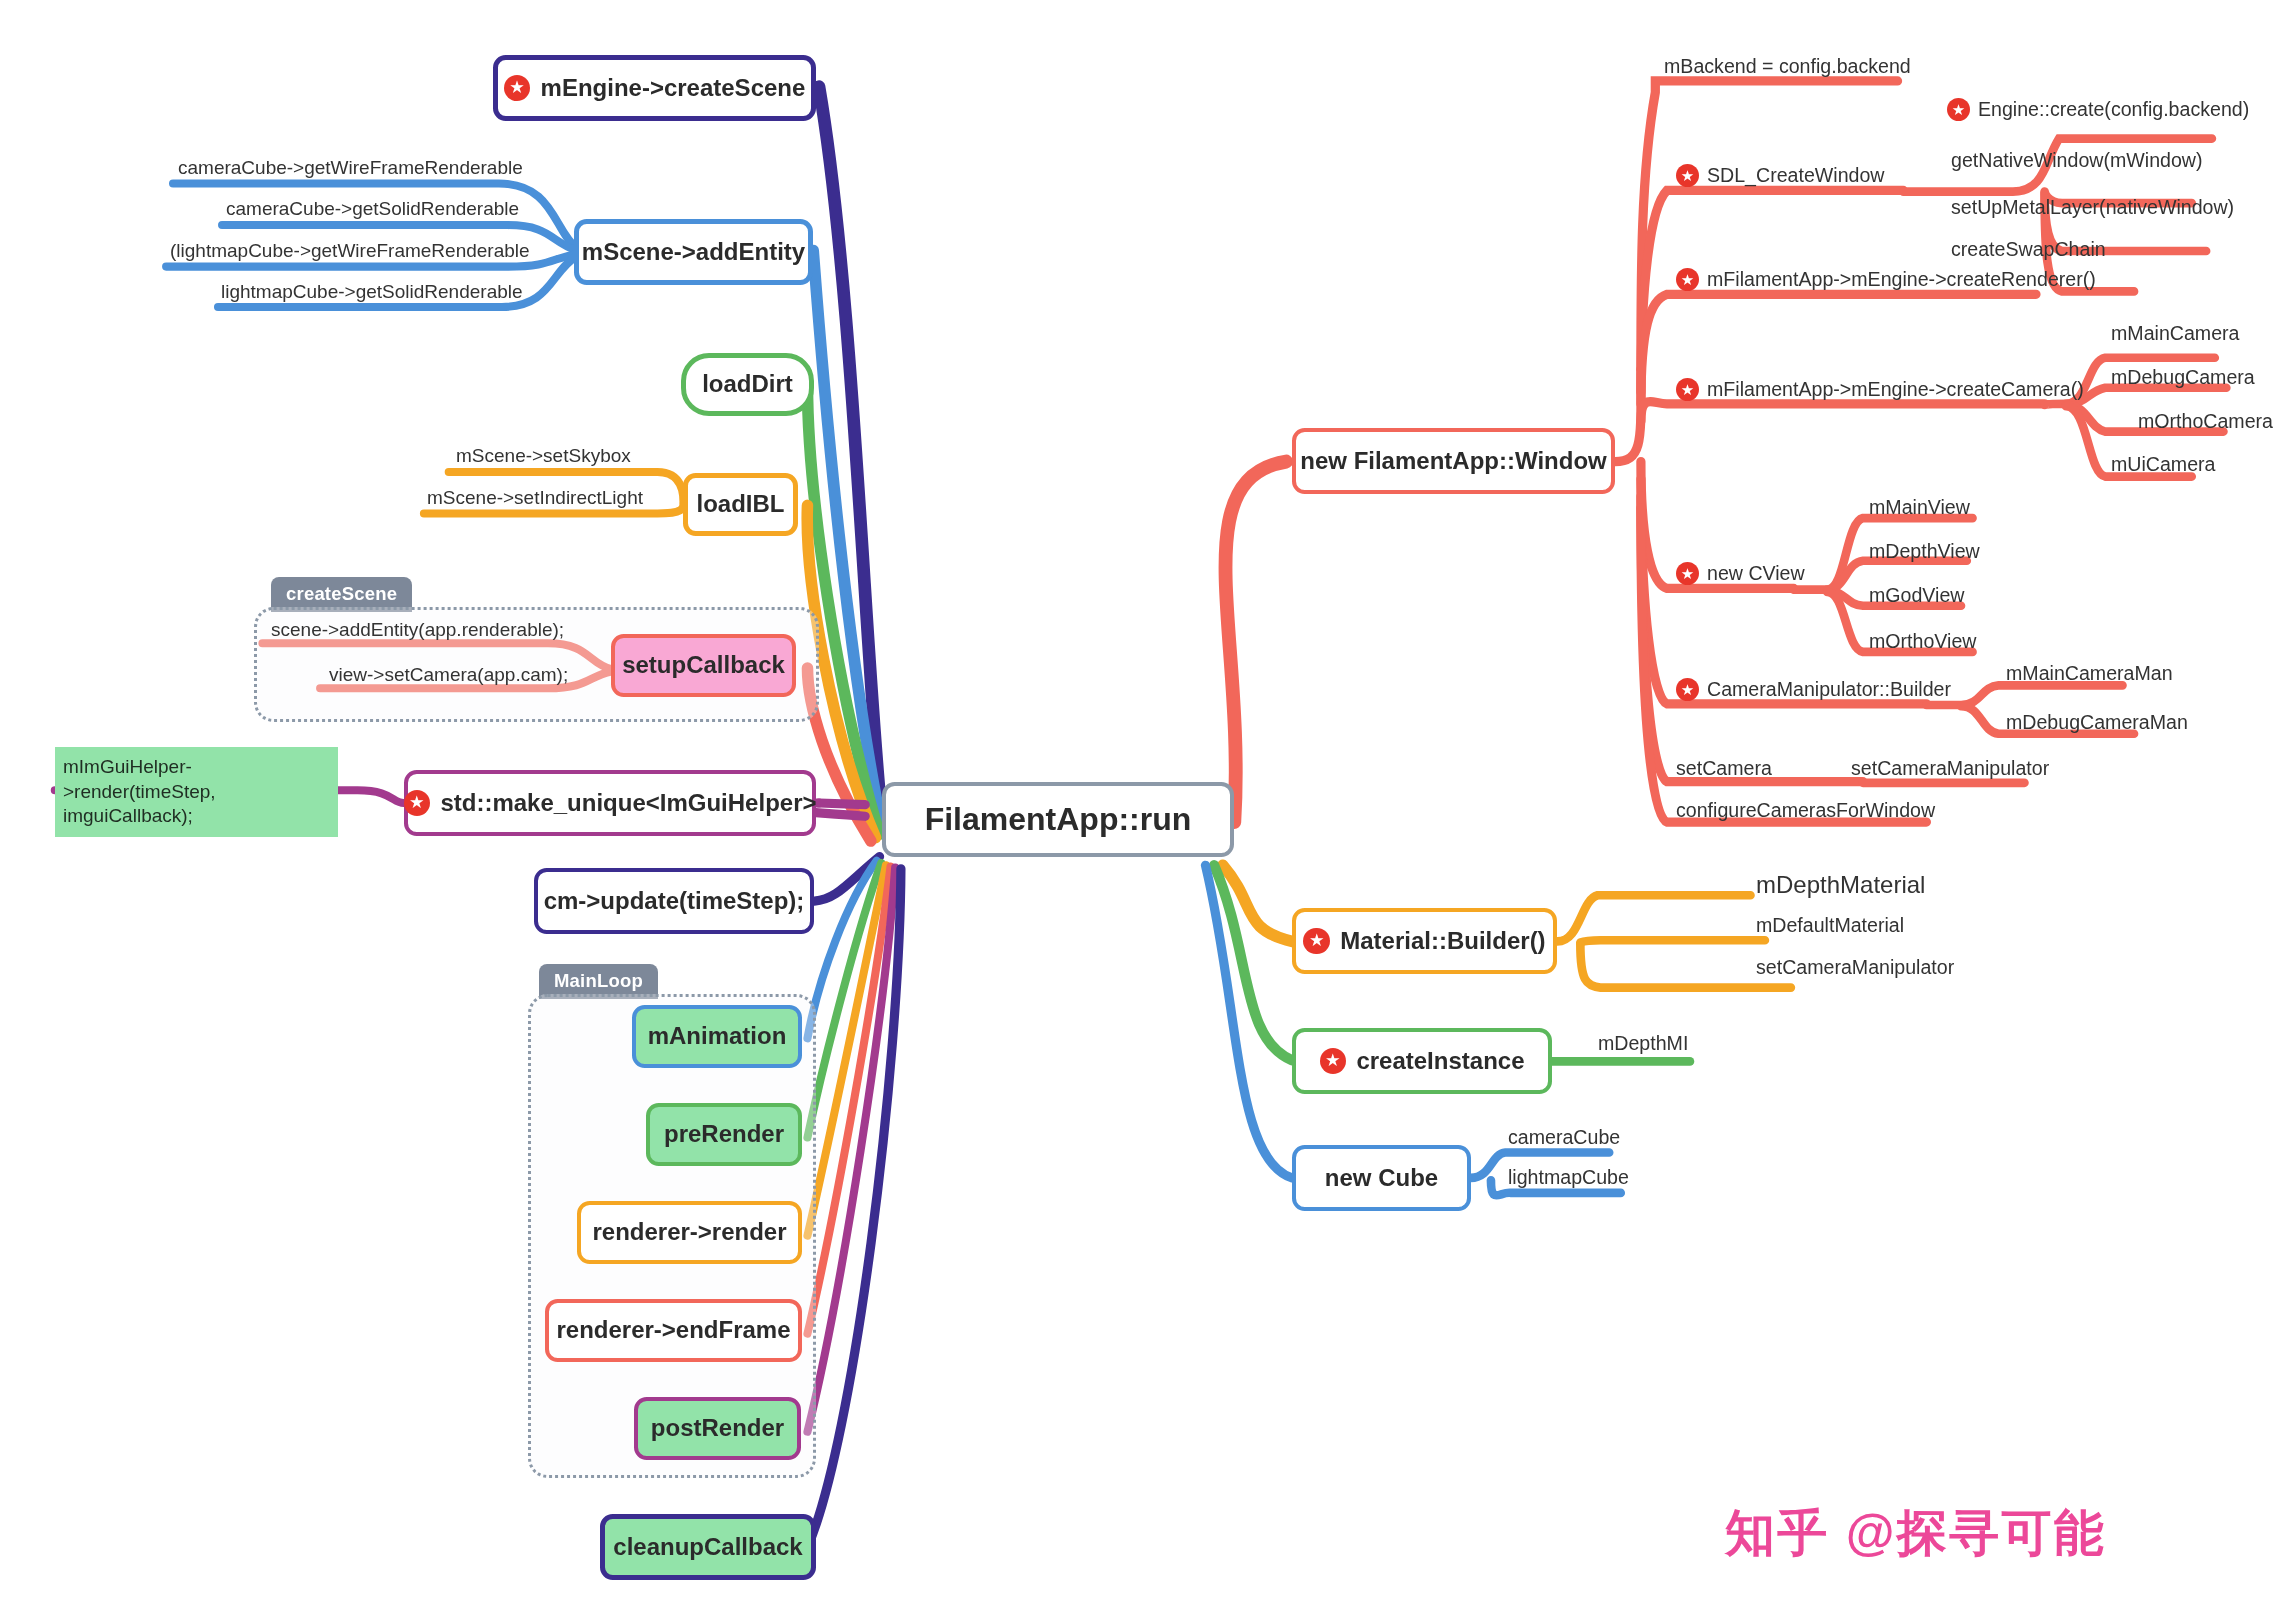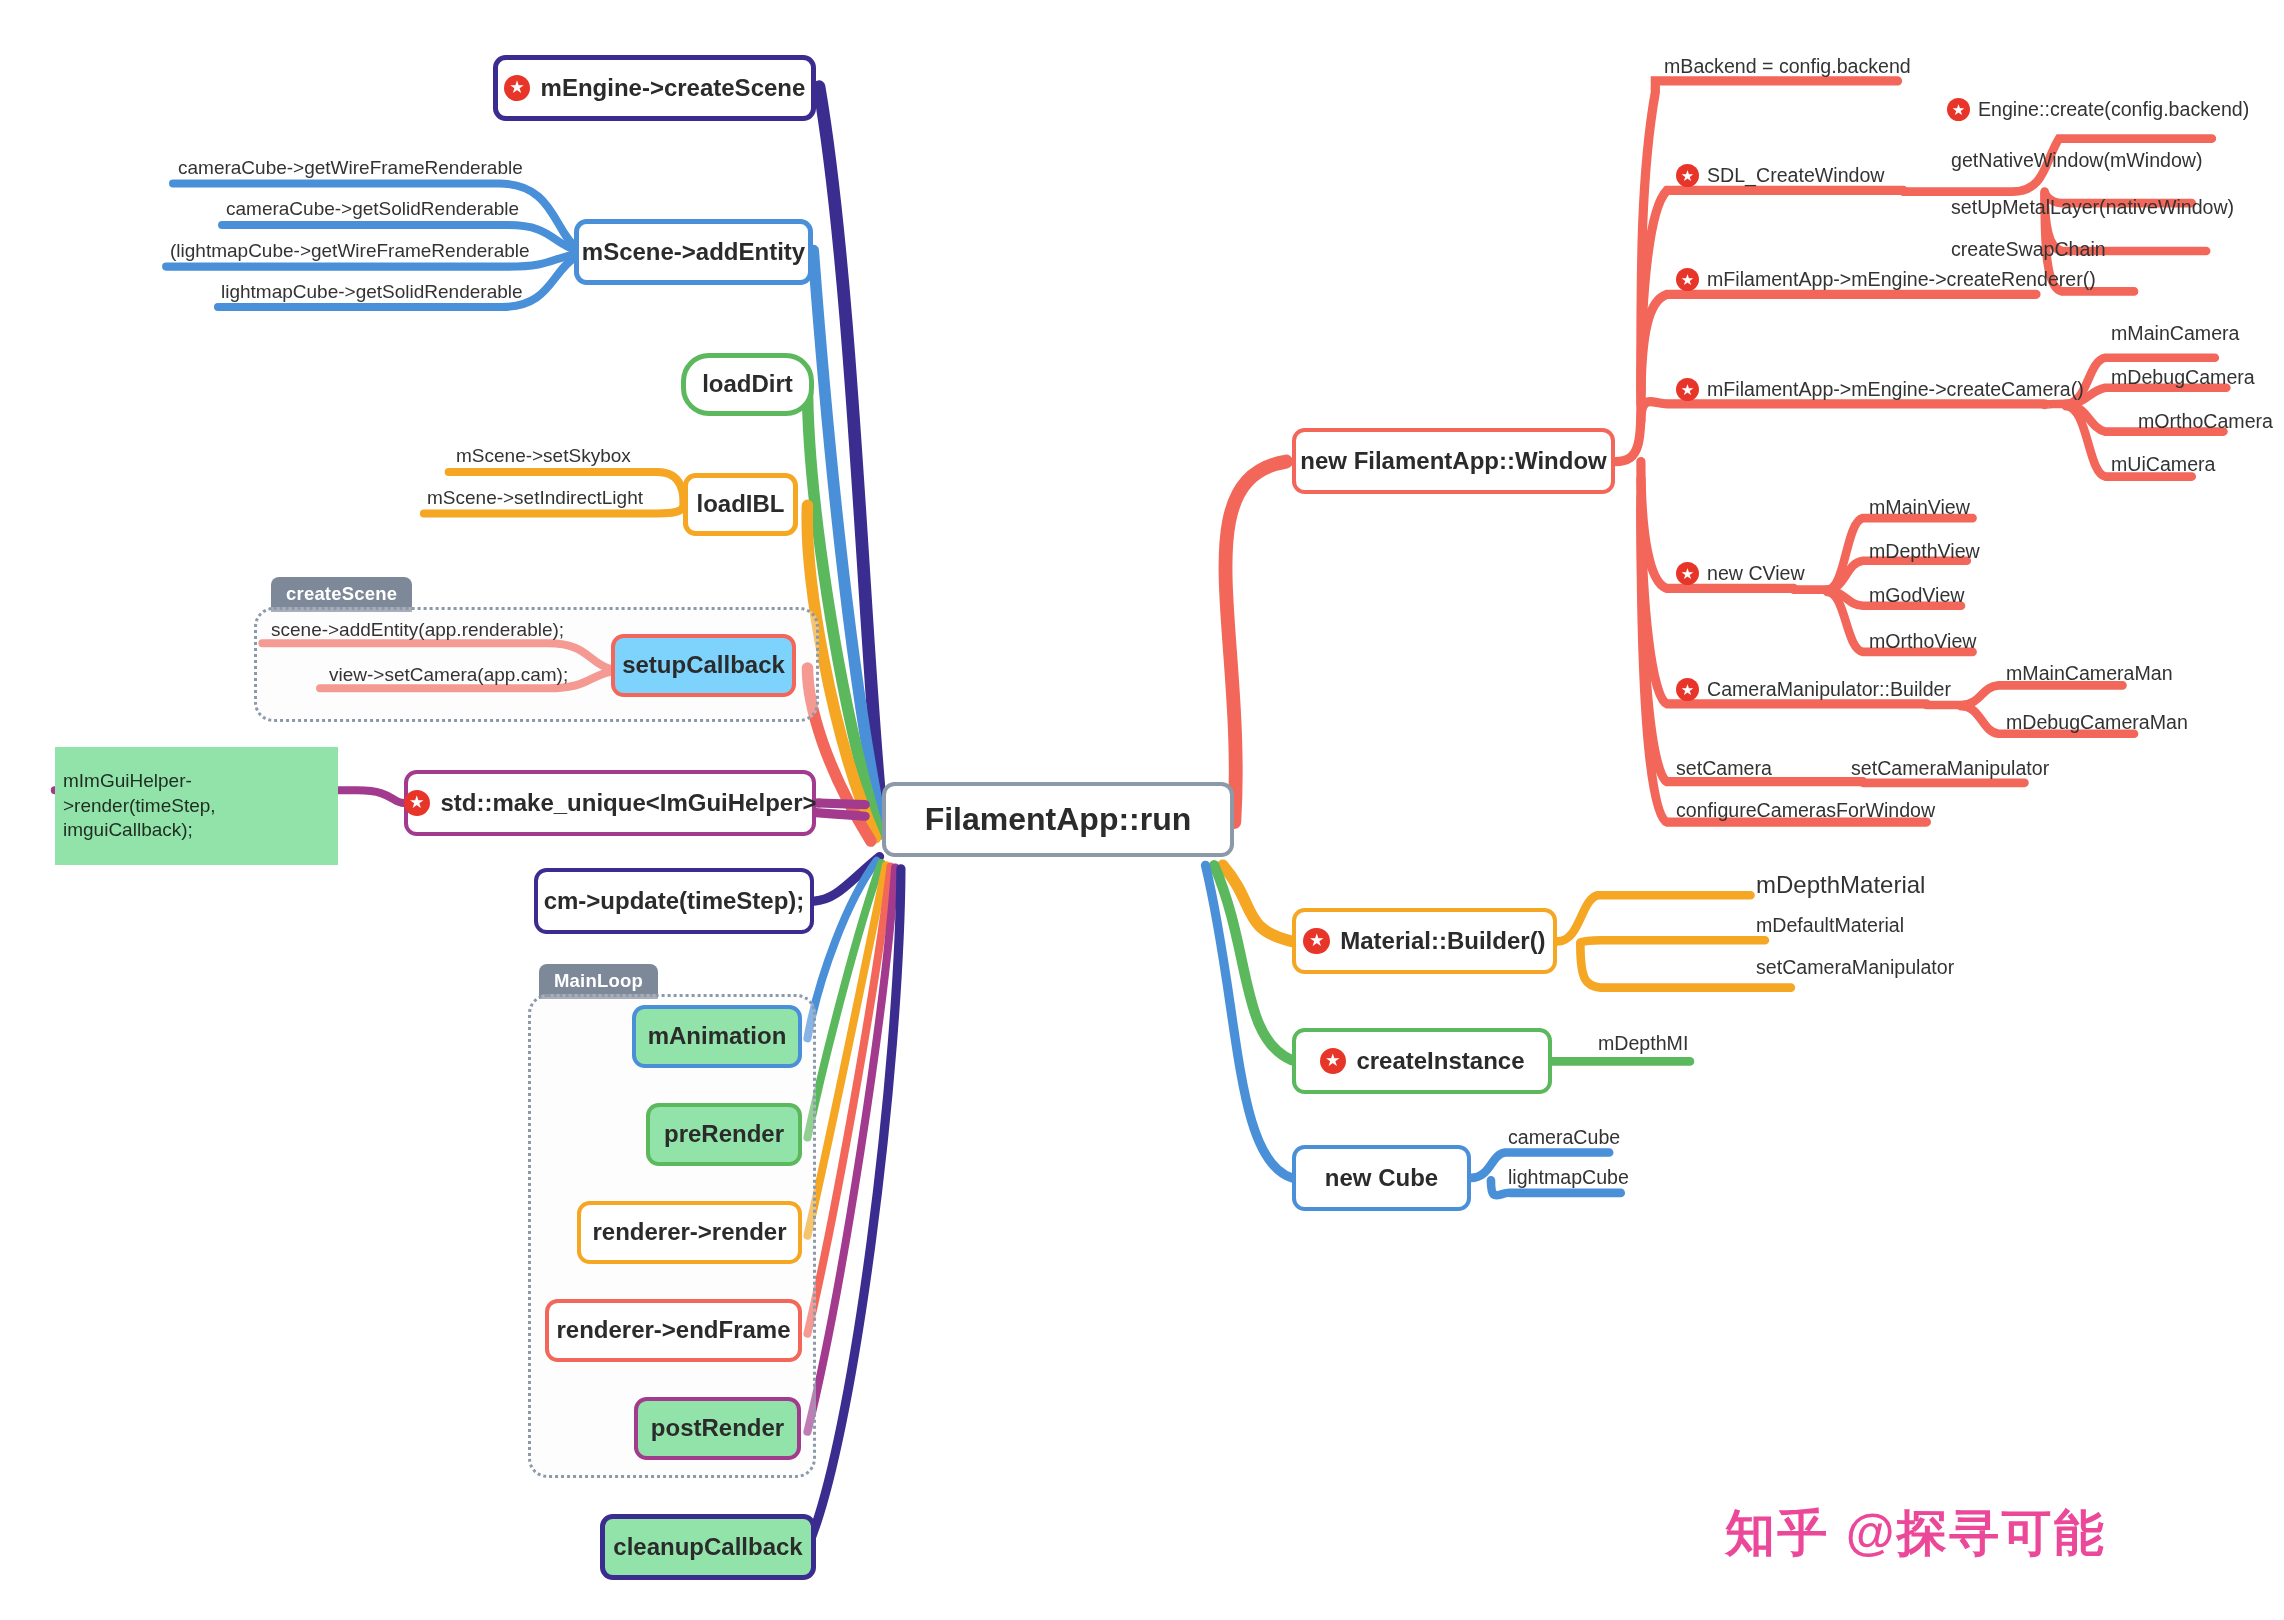--- a/index.html
+++ b/index.html
@@ -18,21 +18,21 @@
   .star{display:inline-flex;align-items:center;justify-content:center;
         width:26.5px;height:26.5px;border-radius:50%;background:#e8352a;color:#fff;
         font-size:17.3px;margin-right:10.4px;flex:0 0 auto;line-height:1;}
   .star.sm{width:23px;height:23px;font-size:15px;margin-right:8px;}
 
   .grp{position:absolute;border:3.5px dotted #8c99a8;border-radius:19.6px;
        background:rgba(250,250,251,0.35);box-sizing:border-box;}
   .grp-tab{position:absolute;background:#7d8899;color:#fff;border-radius:8px 8px 0 0;
            padding:5.8px 15px 7px;font-size:18.5px;font-weight:bold;letter-spacing:0.2px;}
 
-  .hl{position:absolute;background:#92e3a9;color:#1f2d22;padding:22px 8px;
+  .hl{position:absolute;background:#92e3a9;color:#1f2d22;padding:8px 8px;
       box-sizing:border-box;line-height:1.3;}
 
   .watermark{position:absolute;color:#ec4899;font-size:50px;font-weight:bold;
              letter-spacing:2.3px;white-space:nowrap;}
 </style>
 </head>
 <body>
 
 <div id="stage">
 
@@ -145,21 +145,21 @@
   <div class="leaf" style="left:456px;top:445px;font-size:19px;">mScene-&gt;setSkybox</div>
   <div class="leaf" style="left:427px;top:487px;font-size:19px;">mScene-&gt;setIndirectLight</div>
 
   <div class="grp-tab" style="left:271px;top:577px;">createScene</div>
   <div class="grp" style="left:254px;top:607px;width:565px;height:115px;"></div>
 
   <div class="leaf" style="left:271px;top:619px;font-size:19px;">scene-&gt;addEntity(app.renderable);</div>
   <div class="leaf" style="left:329px;top:664px;font-size:19px;">view-&gt;setCamera(app.cam);</div>
 
   <div class="node b3" style="left:611px;top:634px;width:185px;height:63px;border-color:#f2675a;
-              background:#7dd3fc;font-size:24px;font-weight:bold;">
+              background:#f9a8d4;font-size:24px;font-weight:bold;">
     <span>setupCallback</span>
   </div>
 
   <div class="hl" style="left:55px;top:747px;width:283px;font-size:19px;">mImGuiHelper-&gt;render(timeStep, imguiCallback);</div>
 
   <div class="node b3" style="left:404px;top:770px;width:412px;height:66px;border-color:#a23a8e;font-size:24px;font-weight:bold;">
     <span class="star">★</span>
     <span>std::make_unique&lt;ImGuiHelper&gt;</span>
   </div>
 

